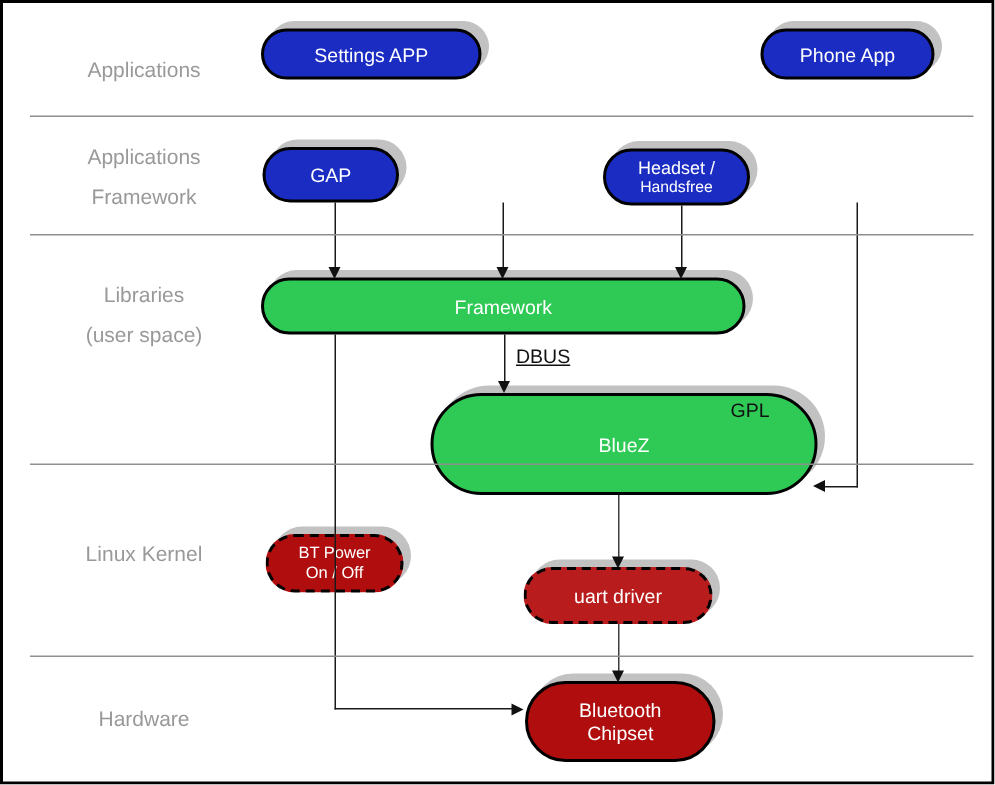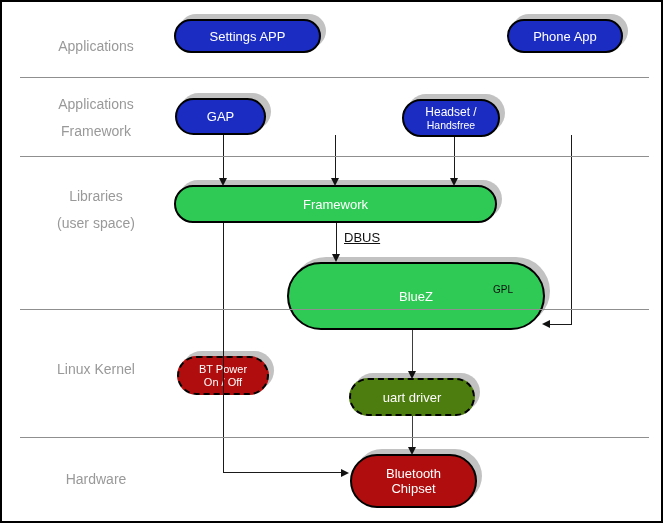--- a/index.html
+++ b/index.html
@@ -26,22 +26,22 @@
     box-shadow:5px -5px 0 0 #c2c2c2;
     display:flex; flex-direction:column; align-items:center; justify-content:center;
     color:#fff; font-size:13px; line-height:15px; text-align:center;
   }
   .pill.dashed { border-style:dashed; border-width:2px;text-align:center; }
   .pill span { display:block; }
   .txt-sm  { font-size:10.5px; line-height:12px; }
   .txt-md  { font-size:12px;   line-height:14px; }
   .txt-xs  { font-size:11px;   line-height:13px; }
   .gpl-tag {
-    position:absolute; top:18px; right:30px; color:#111;
-    font-size:10px; z-index:3;
+    position:absolute; top:2px; right:30px; color:#111;
+    font-size:13px; z-index:3;
   }
   
   .vline, .hline { position:absolute; background:#1a1a1a; z-index:5; }
   .vline { width:1px; }
   .hline { height:1px; }
   .soft  { background:#3d3d3d; }
   .arr { position:absolute; width:0; height:0; z-index:5; }
   .arr-down  { border-left:4px solid transparent; border-right:4px solid transparent; border-top:8px solid #111; }
   .arr-right { border-top:4px solid transparent; border-bottom:4px solid transparent; border-left:8px solid #111; }
   .arr-left  { border-top:4px solid transparent; border-bottom:4px solid transparent; border-right:8px solid #111; }
@@ -122,21 +122,21 @@
   </div>
   <div class="pill" style="left: 285px; top: 260px; width: 258px; height: 68px; border-radius: 34px; background: rgb(47, 201, 86);">
     <span>BlueZ</span>
     <span class="gpl-tag">GPL</span>
   </div>
 
   <div class="pill dashed" style="left: 175px; top: 354px; width: 92px; height: 39px; background: rgb(176, 14, 14);">
     <span class="txt-xs">BT Power</span>
     <span class="txt-xs">On / Off</span>
   </div>
-  <div class="pill dashed" style="left: 347px; top: 376px; width: 126px; height: 38px; background: #4d7c0f;">
+  <div class="pill dashed" style="left: 347px; top: 376px; width: 126px; height: 38px; background: #b91c1c;">
     <span>uart driver</span>
   </div>
 
   <div class="pill" style="left: 348px; top: 452px; width: 127px; height: 54px; background: rgb(176, 14, 14);">
     <span>Bluetooth</span>
     <span>Chipset</span>
   </div>
 
 </div>
 

